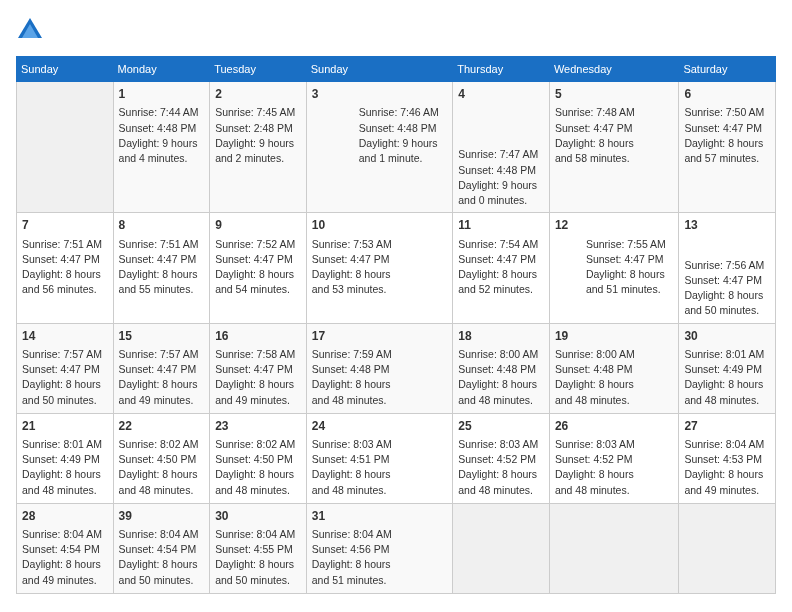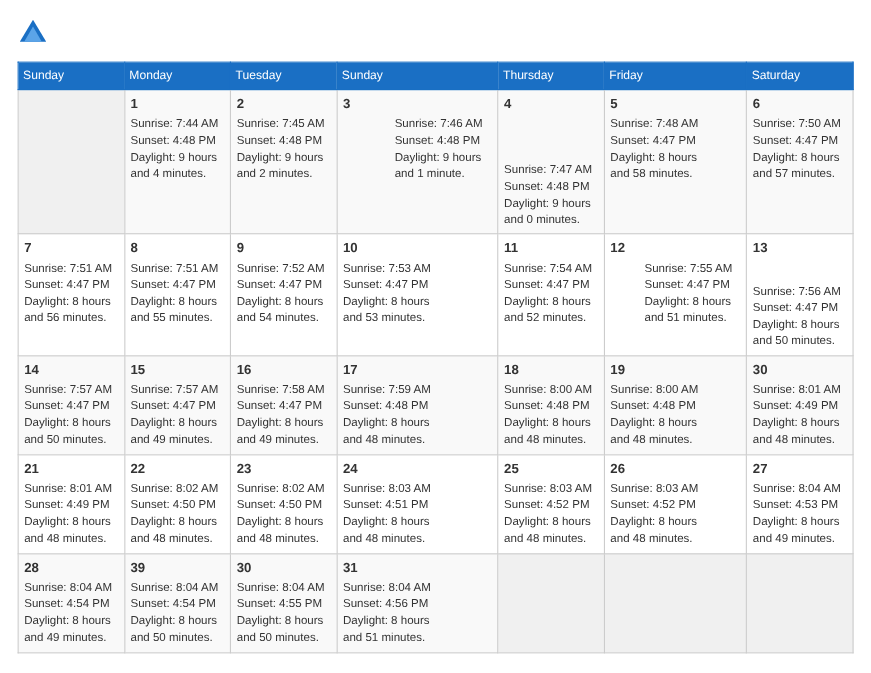--- a/index.html
+++ b/index.html
@@ -118,38 +118,38 @@
 </div>
 
 <table>
   <thead>
     <tr>
     <th>Sunday</th>
         <th>Monday</th>
         <th>Tuesday</th>
         <th>Sunday</th>
         <th>Thursday</th>
-        <th>Friday</th>
+        <th>Wednesday</th>
         <th>Saturday</th>
       </tr>
   </thead>
   <tbody id="calendar-body">
   <tr>
         <td class="empty-cell"></td>
         <td>
           <span class="day-number">1</span>
           <div class="day-info" style="white-space: pre-line;">Sunrise: 7:44 AM
 Sunset: 4:48 PM
 Daylight: 9 hours
 and 4 minutes.</div>
         </td>
         <td>
           <span class="day-number">2</span>
           <div class="day-info" style="white-space: pre-line;">Sunrise: 7:45 AM
-Sunset: 4:48 PM
+Sunset: 2:48 PM
 Daylight: 9 hours
 and 2 minutes.</div>
         </td>
         <td>
           <span class="day-number">3</span>
           <div class="day-info" style="white-space: pre-line; margin-left: 47px;">Sunrise: 7:46 AM
 Sunset: 4:48 PM
 Daylight: 9 hours
 and 1 minute.</div>
         </td>

